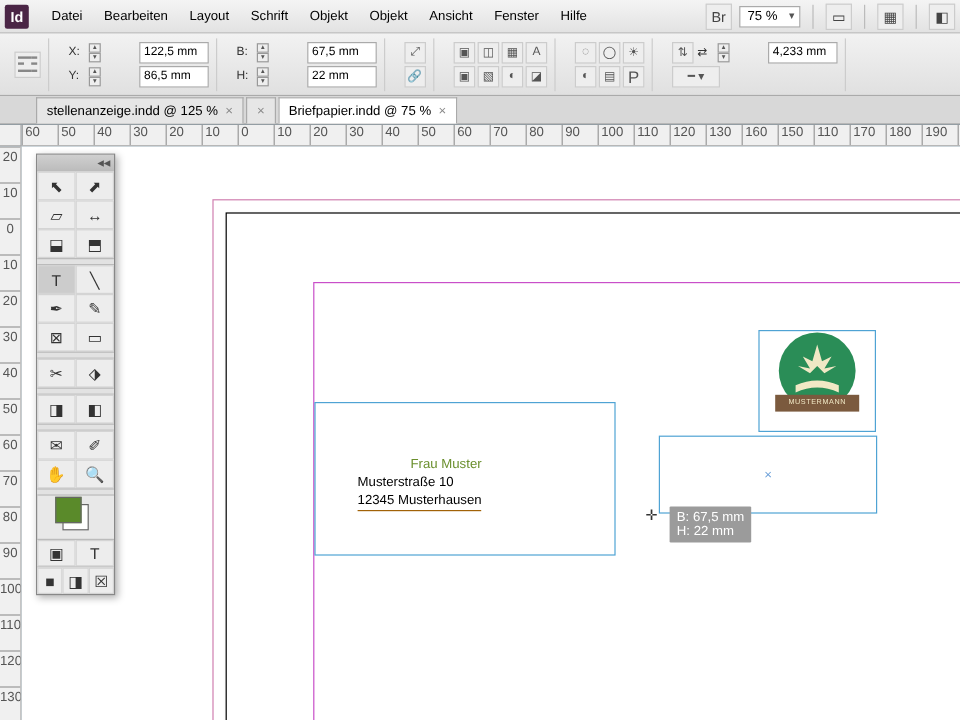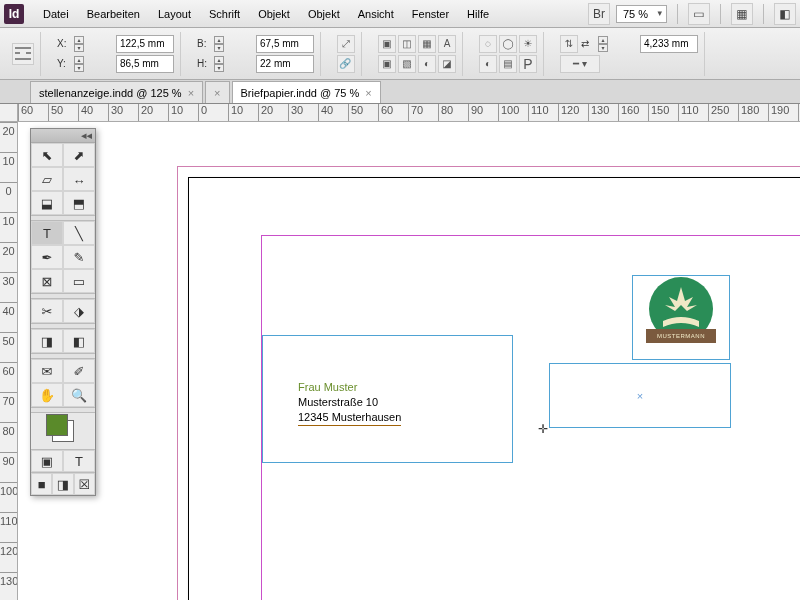--- a/index.html
+++ b/index.html
@@ -28,21 +28,21 @@
   .ruler-h { position: absolute; top: 0; left: 18px; right: 0; height: 18px; background: #f0f0f0; border-bottom: 1px solid #aaa; display: flex; overflow: hidden; font-size: 8px; color: #555; }
   .ruler-h .tick { width: 30px; flex: none; border-left: 1px solid #999; padding-left: 2px; position: relative; }
   .ruler-v { position: absolute; top: 18px; left: 0; width: 18px; bottom: 0; background: #f0f0f0; border-right: 1px solid #aaa; display: flex; flex-direction: column; overflow: hidden; font-size: 8px; color: #555; }
   .ruler-v .tick { height: 30px; flex: none; border-top: 1px solid #999; padding-top: 2px; text-align: center; }
   .canvas { position: absolute; left: 18px; top: 18px; right: 0; bottom: 0; background: #fff; }
   .page-bleed { position: absolute; border: 1px solid #d07fb0; }
   .page { position: absolute; border: 1px solid #000; background: #fff; box-shadow: 2px 2px 4px rgba(0,0,0,0.2); }
   .margin-guide { position: absolute; border: 1px solid #c94fc9; }
   .frame { position: absolute; border: 1px solid #4fa3d4; }
   .address { position: absolute; font-size: 11px; line-height: 15px; }
-  .address .name { color: #6a8f2d; }
+  .address .name { color: #6a8f2d; text-align: right; }
   .logo-box { position: absolute; border: 1px solid #4fa3d4; background: #fff; }
   .logo-circ { width: 64px; height: 64px; background: #2a8d57; border-radius: 50%; margin: 4px auto 0; position: relative; }
   .logo-ribbon { width: 70px; height: 14px; background: #7b5a3e; margin: -12px auto 0; position: relative; text-align: center; font-size: 6px; color: #f0e8c5; line-height: 14px; letter-spacing: 0.5px; }
   .placed-guide { position: absolute; font-size: 11px; color: #6a9fd8; }
   .smart-label { position: absolute; background: #9b9b9b; color: #fff; padding: 3px 6px; font-size: 9px; border-radius: 1px; line-height: 12px; }
   .toolbox { position: absolute; left: 30px; top: 128px; width: 66px; background: #e8e8e8; border: 1px solid #888; box-shadow: 2px 2px 6px rgba(0,0,0,0.3); }
   .toolbox-header { height: 14px; background: linear-gradient(#d0d0d0,#bcbcbc); border-bottom: 1px solid #aaa; display: flex; align-items: center; justify-content: flex-end; padding-right: 3px; font-size: 8px; color: #555; }
   .tool-grid { display: grid; grid-template-columns: 1fr 1fr; }
   .tool-cell { height: 24px; border: 1px solid #d4d4d4; display: flex; align-items: center; justify-content: center; font-size: 13px; color: #333; background: #ededed; }
   .tool-cell.sel { background: #ccc; }
@@ -213,21 +213,21 @@
       <div class="tick">70</div>
       <div class="tick">80</div>
       <div class="tick">90</div>
       <div class="tick">100</div>
       <div class="tick">110</div>
       <div class="tick">120</div>
       <div class="tick">130</div>
       <div class="tick">160</div>
       <div class="tick">150</div>
       <div class="tick">110</div>
-      <div class="tick">250</div>
+      <div class="tick">170</div>
       <div class="tick">180</div>
       <div class="tick">190</div>
       <div class="tick">200</div>
     </div>
   <div class="ruler-v" id="ruler-v">
       <div class="tick">20</div>
       <div class="tick">10</div>
       <div class="tick">0</div>
       <div class="tick">10</div>
       <div class="tick">20</div>
@@ -272,20 +272,24 @@
             <path d="M14 44 Q32 36 50 44 L50 50 Q32 42 14 50 Z" fill="#f0e8c5"></path>
           </svg>
       </div>
       <div class="logo-ribbon">MUSTERMANN</div>
     </div>
 
     <div class="frame" style="left:531px;top:241px;width:182px;height:65px">
       <div class="placed-guide" style="left:50%;top:50%;transform:translate(-50%,-50%)">×</div>
     </div>
     <div style="position:absolute;left:520px;top:300px;font-size:12px;color:#333">✛</div>
+    <div class="smart-label" style="left:540px;top:300px">
+      <div>B: 67,5 mm</div>
+      <div>H: 22 mm</div>
+    </div>
   </div>
 </div>
 
 <div class="toolbox">
   <div class="toolbox-header">
     <span>◂◂</span>
   </div>
   <div class="tool-grid">
     <div class="tool-cell">⬉</div>
     <div class="tool-cell">⬈</div>

